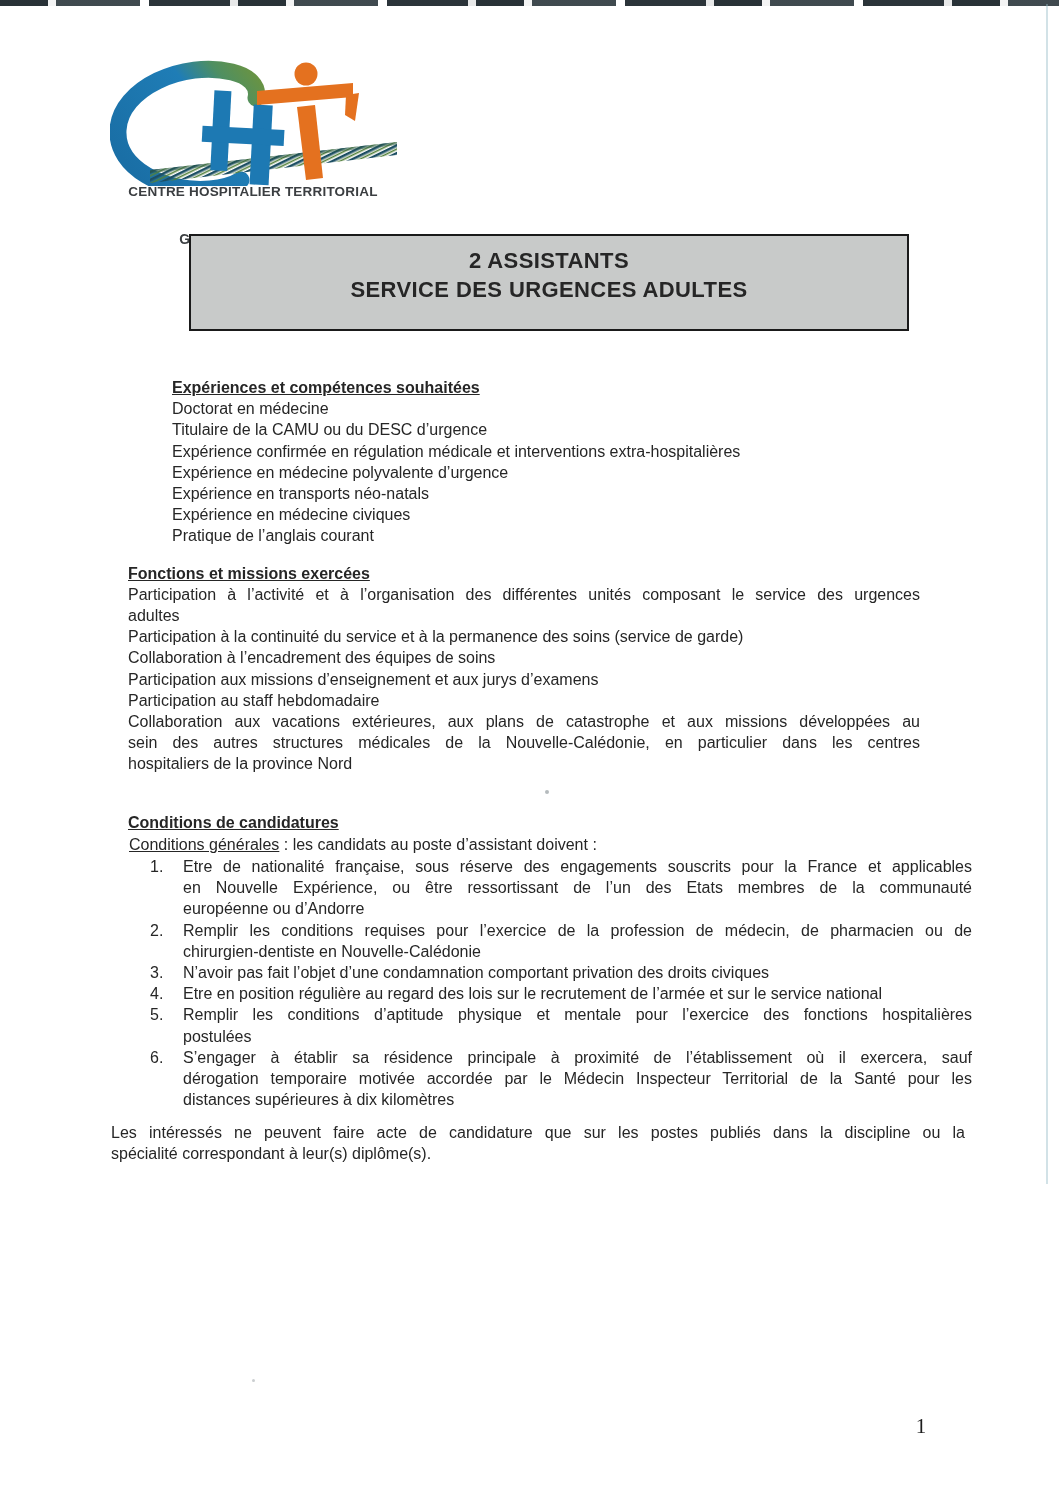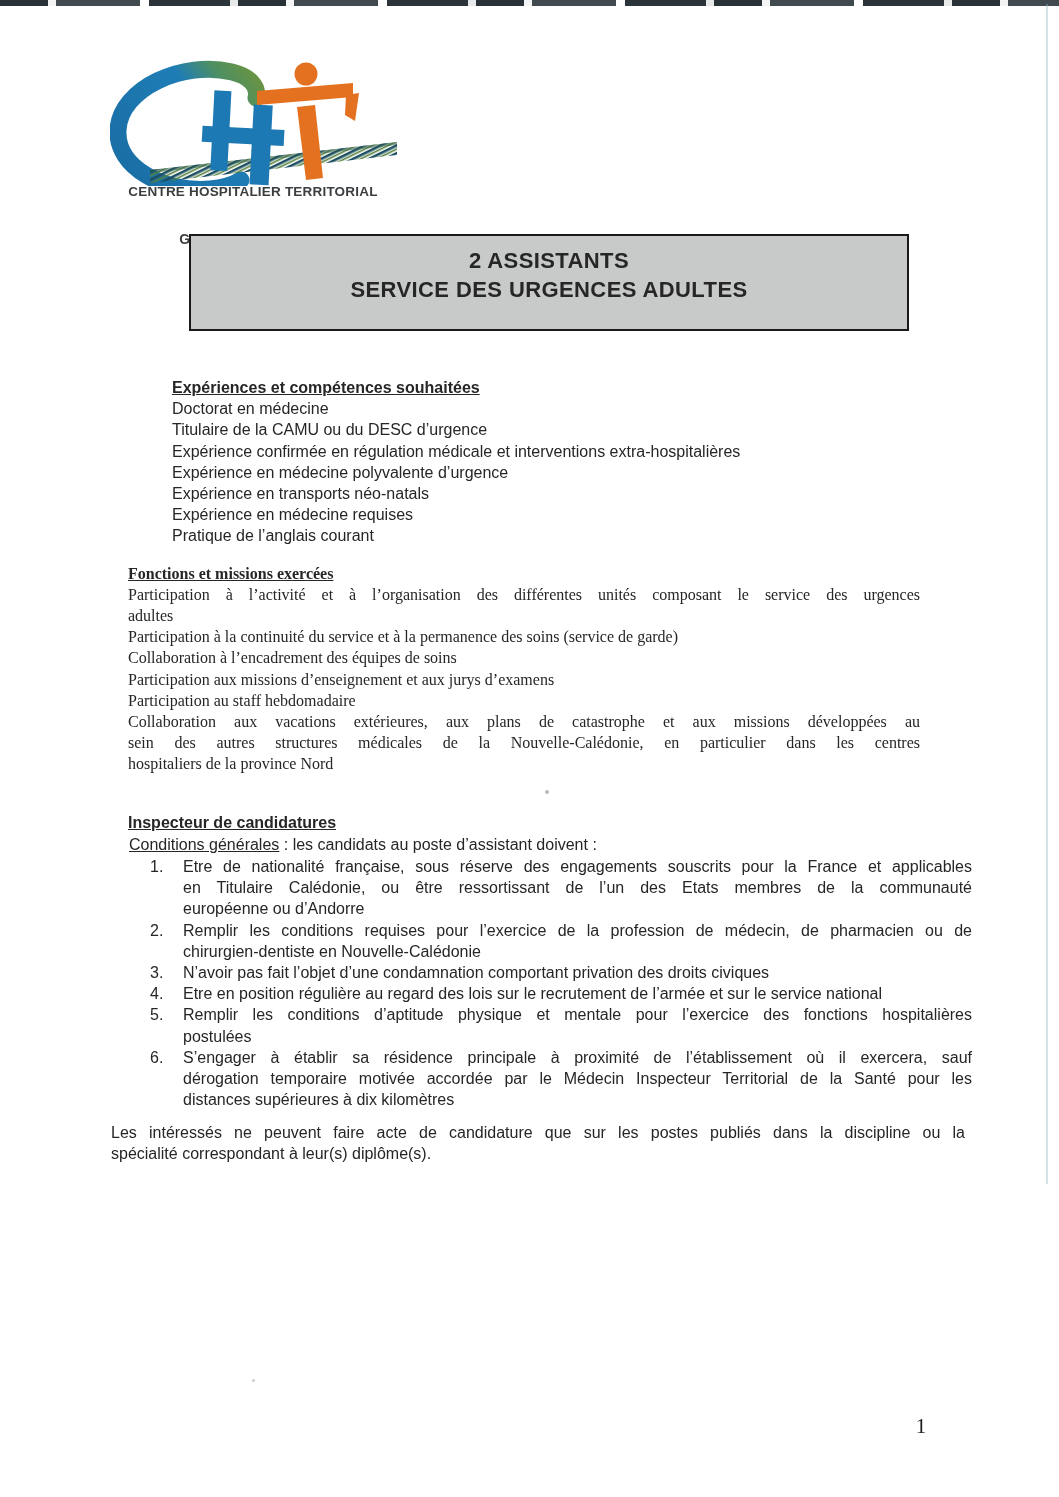--- a/index.html
+++ b/index.html
@@ -38,21 +38,21 @@
   .title-line{
     font-size:22px;font-weight:bold;line-height:28.5px;letter-spacing:.4px;color:#262626;
   }
   
   .doc{position:absolute;left:128px;top:377px;width:792px;font-size:16px;line-height:21.2px;}
   .doc h2{
     font-size:16px;line-height:21.2px;margin:0;font-weight:bold;
     text-decoration:underline;color:#262626;
   }
   .sec-exp{margin-bottom:16px;margin-left:44px;}
-  .sec-fon{margin-bottom:37px;font-family:Liberation Serif, serif;}
+  .sec-fon{margin-bottom:37px;}
   .para{margin:0;}
   .tline{text-align:left;}
   .jl{text-align:justify;text-align-last:justify;}
   .intro{margin:1px;}
   .intro .u{text-decoration:underline;}
   .dlist{margin:0;padding:0;list-style:none;}
   .ditem{position:relative;margin-left:55px;width:789px;}
   .ditem .num{position:absolute;left:-33px;top:0;}
   .closing{position:absolute;left:111px;top:1122px;width:854px;font-size:16px;line-height:21.2px;}
   .page-num{
@@ -126,21 +126,21 @@
         <div class="para">
           <div class="tline">Expérience confirmée en régulation médicale et interventions extra-hospitalières</div>
         </div>
         <div class="para">
           <div class="tline">Expérience en médecine polyvalente d’urgence</div>
         </div>
         <div class="para">
           <div class="tline">Expérience en transports néo-natals</div>
         </div>
         <div class="para">
-          <div class="tline">Expérience en médecine requises</div>
+          <div class="tline">Expérience en médecine civiques</div>
         </div>
         <div class="para">
           <div class="tline">Pratique de l’anglais courant</div>
         </div>
       </div>
   </section>
   <section class="sec-fon">
     <h2>Fonctions et missions exercées</h2>
     <div>
         <div class="para">
@@ -160,27 +160,27 @@
           <div class="tline">Participation au staff hebdomadaire</div>
         </div>
         <div class="para">
           <div class="tline jl">Collaboration aux vacations extérieures, aux plans de catastrophe et aux missions développées au</div>
           <div class="tline jl">sein des autres structures médicales de la Nouvelle-Calédonie, en particulier dans les centres</div>
           <div class="tline">hospitaliers de la province Nord</div>
         </div>
       </div>
   </section>
   <section>
-    <h2>Inspecteur de candidatures</h2>
+    <h2>Conditions de candidatures</h2>
     <p class="intro"><span class="u">Conditions générales</span><span> : les candidats au poste d’assistant doivent :</span></p>
     <div class="dlist">
         <div class="ditem">
           <span class="num">1.</span>
           <div class="tline jl">Etre de nationalité française, sous réserve des engagements souscrits pour la France et applicables</div>
-          <div class="tline jl">en Titulaire Calédonie, ou être ressortissant de l’un des Etats membres de la communauté</div>
+          <div class="tline jl">en Nouvelle Expérience, ou être ressortissant de l’un des Etats membres de la communauté</div>
           <div class="tline">européenne ou d’Andorre</div>
         </div>
         <div class="ditem">
           <span class="num">2.</span>
           <div class="tline jl">Remplir les conditions requises pour l’exercice de la profession de médecin, de pharmacien ou de</div>
           <div class="tline">chirurgien-dentiste en Nouvelle-Calédonie</div>
         </div>
         <div class="ditem">
           <span class="num">3.</span>
           <div class="tline">N’avoir pas fait l’objet d’une condamnation comportant privation des droits civiques</div>

